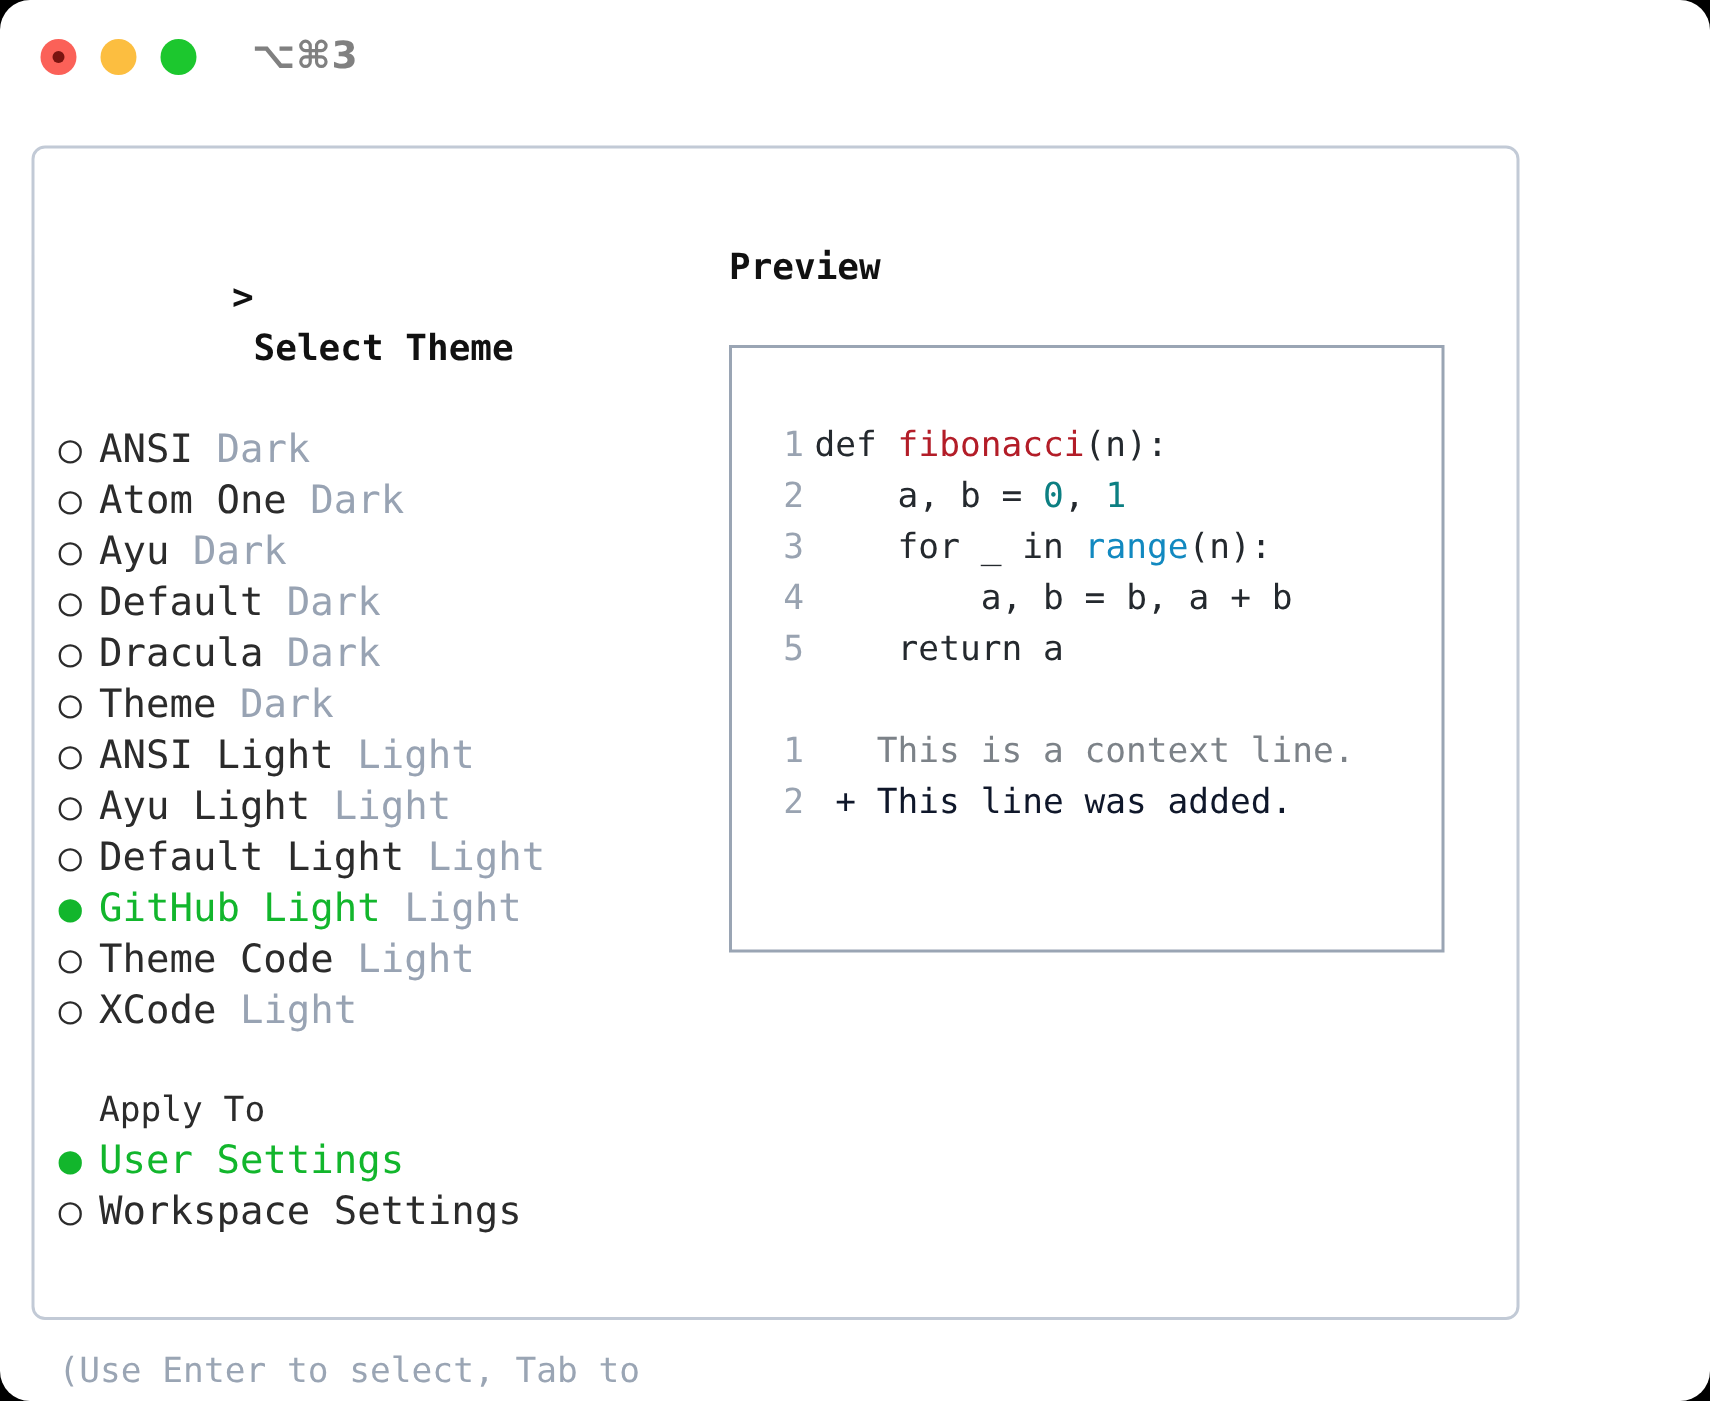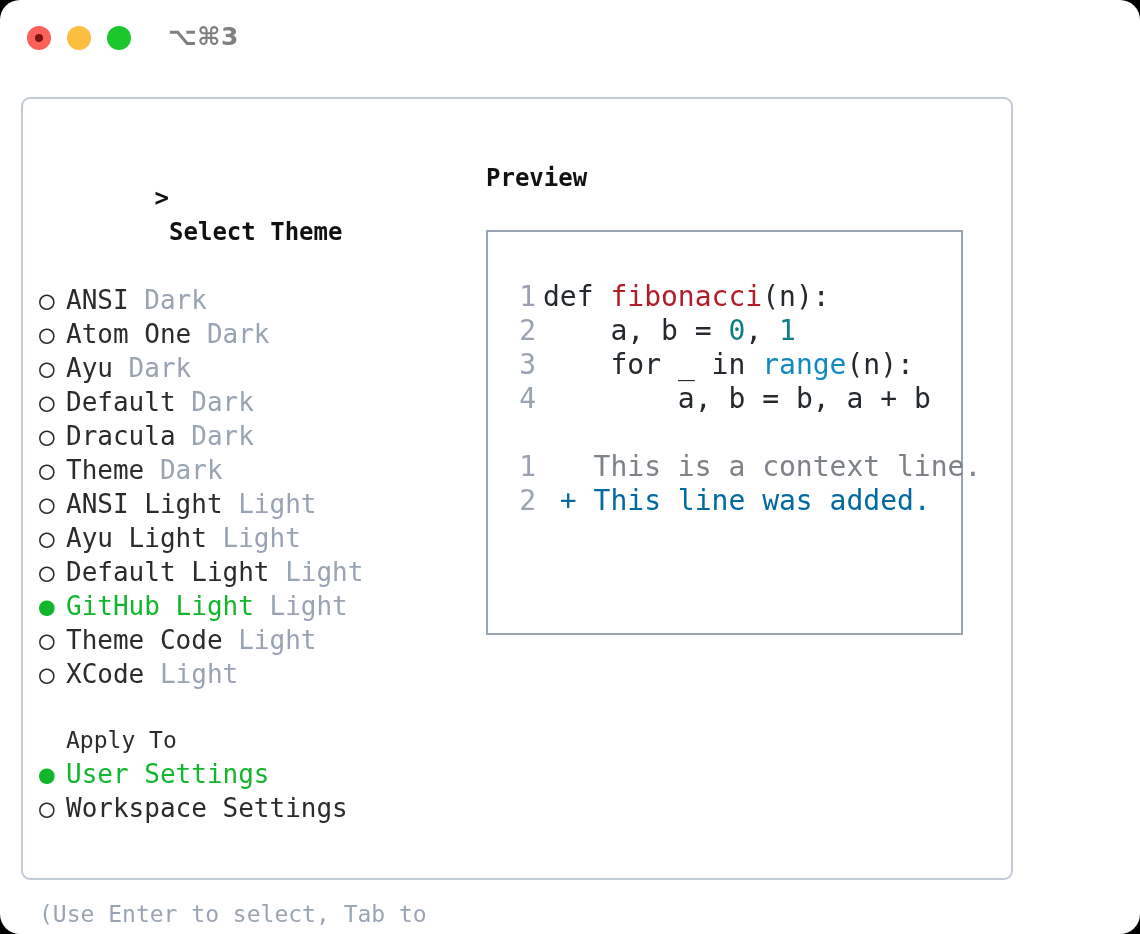--- a/index.html
+++ b/index.html
@@ -148,21 +148,21 @@
   #code-box {
     margin-top: 35px;
     width: 477px;
     height: 405px;
     border: 2px solid #9aa5b4;
     box-sizing: border-box;
     background: #ffffff;
     padding: 48px 0 0 18px;
   }
   .code-line {
-    font-size: 28px;
+    font-size: 23px;
     line-height: 34px;
     white-space: pre;
     color: #24292e;
   }
   .code-line .lno {
     display: inline-block;
     width: 30px;
     text-align: right;
     color: #99a3b1;
     margin-right: 7px;
@@ -170,21 +170,21 @@
   .tok-def    { color: #24292e; }
   .tok-fn     { color: #b31d28; }
   .tok-num    { color: #0c7f82; }
   .tok-builtin{ color: #1289c0; }
   .tok-plain  { color: #24292e; }
 
   .code-blank { height: 34px; }
 
   .diff-ctx { color: #7c8288; }
   .diff-del { color: #cc1111; }
-  .diff-add { color: #0369a1; }
+  .diff-add { color: #0f172a; }
 </style>
 </head>
 <body>
 
 <div id="window">
 
   <div id="titlebar">
     <div class="traffic" id="tl-close"></div>
     <div class="traffic" id="tl-min"></div>
     <div class="traffic" id="tl-max"></div>
@@ -230,20 +230,21 @@
     </div>
 
     <div id="right-col">
       <div id="preview-title">Preview</div>
       <div id="code-box">
         <div id="code-lines">
             <div class="code-line"><span class="lno">1</span><span class="tok-def">def</span><span class="tok-plain"> </span><span class="tok-fn">fibonacci</span><span class="tok-plain">(</span><span class="tok-plain">n</span><span class="tok-plain">)</span><span class="tok-plain">:</span></div>
             <div class="code-line"><span class="lno">2</span><span class="tok-plain">    </span><span class="tok-plain">a</span><span class="tok-plain">,</span><span class="tok-plain"> </span><span class="tok-plain">b</span><span class="tok-plain"> </span><span class="tok-plain">=</span><span class="tok-plain"> </span><span class="tok-num">0</span><span class="tok-plain">,</span><span class="tok-plain"> </span><span class="tok-num">1</span></div>
             <div class="code-line"><span class="lno">3</span><span class="tok-plain">    </span><span class="tok-def">for</span><span class="tok-plain"> </span><span class="tok-plain">_</span><span class="tok-plain"> </span><span class="tok-def">in</span><span class="tok-plain"> </span><span class="tok-builtin">range</span><span class="tok-plain">(</span><span class="tok-plain">n</span><span class="tok-plain">)</span><span class="tok-plain">:</span></div>
             <div class="code-line"><span class="lno">4</span><span class="tok-plain">        </span><span class="tok-plain">a</span><span class="tok-plain">,</span><span class="tok-plain"> </span><span class="tok-plain">b</span><span class="tok-plain"> </span><span class="tok-plain">=</span><span class="tok-plain"> </span><span class="tok-plain">b</span><span class="tok-plain">,</span><span class="tok-plain"> </span><span class="tok-plain">a</span><span class="tok-plain"> </span><span class="tok-plain">+</span><span class="tok-plain"> </span><span class="tok-plain">b</span></div>
+            <div class="code-line"><span class="lno">5</span><span class="tok-plain">    </span><span class="tok-def">return</span><span class="tok-plain"> </span><span class="tok-plain">a</span></div>
           </div>
         <div class="code-blank"></div>
         <div id="diff-lines">
             <div class="code-line"><span class="lno">1</span><span class="diff-ctx">   This is a context line.</span></div>
             <div class="code-line"><span class="lno">2</span><span class="diff-add"> + This line was added.</span></div>
           </div>
       </div>
     </div>
 
   </div>

